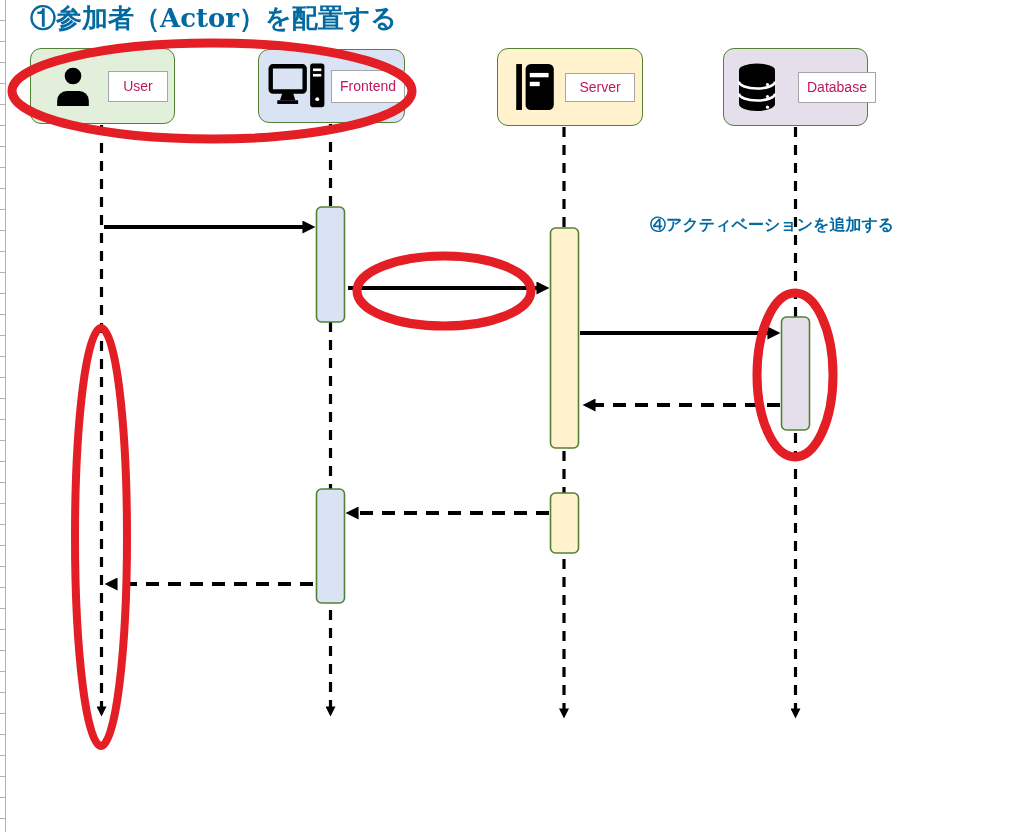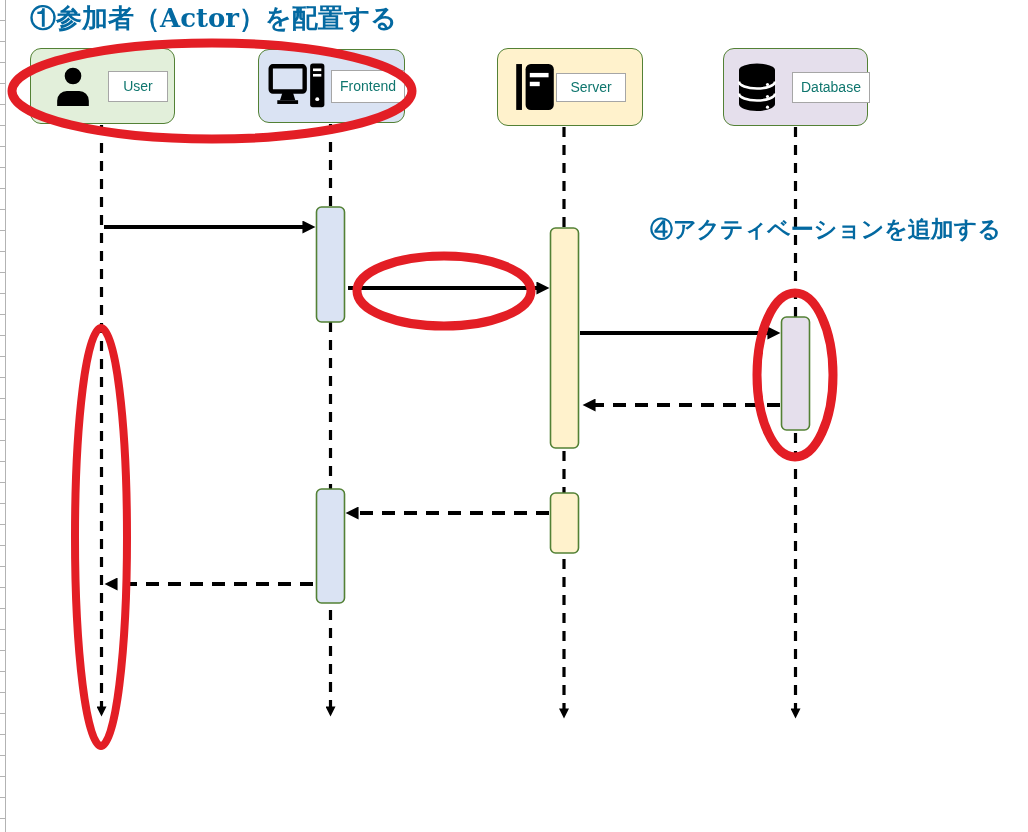--- a/index.html
+++ b/index.html
@@ -13,41 +13,41 @@
     border-right:1px solid #b3b3b3;
     background-image:repeating-linear-gradient(to bottom,transparent 0 20px,#b3b3b3 20px 21px);
   }
   
   .pbox{
     position:absolute;box-sizing:border-box;border:1.6px solid #538135;border-radius:11px;
     display:flex;align-items:center;
   }
   .pbox-user    {left:30px; top:48px;width:145px;height:76px;background:#e2efda;padding-left:22px;gap:15px;}
   .pbox-frontend{left:258px;top:49px;width:147px;height:74px;background:#dae3f3;padding-left:9px; gap:5px;}
-  .pbox-server  {left:497px;top:48px;width:146px;height:78px;background:#fff2cc;padding-left:16px;}
-  .pbox-database{left:723px;top:48px;width:145px;height:78px;background:#e5dfec;padding-left:13px;gap:15px;}
+  .pbox-server  {left:497px;top:48px;width:146px;height:78px;background:#fff2cc;padding-left:16px;gap:9px;}
+  .pbox-database{left:723px;top:48px;width:145px;height:78px;background:#e5dfec;padding-left:13px;gap:21px;}
   .plabel{
     box-sizing:border-box;background:#fff;border:1px solid #a6a6a6;
     display:flex;align-items:center;justify-content:center;
-    font-size:14px;color:#0f766e;height:31px;padding:0 8px;white-space:nowrap;
+    font-size:14px;color:#be185d;height:31px;padding:0 8px;white-space:nowrap;
   }
   .plabel-user{width:60px;} .plabel-frontend{width:78px;height:33px;}
   .plabel-server{width:70px;height:29px;} .plabel-database{width:80px;}
   .picon{flex:none;display:flex;align-items:center;}
   
   svg.diagram{position:absolute;left:0;top:0;width:1028px;height:832px;}
   
   .anno{
     position:absolute;color:#0369a1;font-weight:700;white-space:nowrap;
     font-family:"DejaVu Serif","Liberation Serif",serif;line-height:1.15;
   }
   .anno-1{left:30px; top:4px;  font-size:26px;}
   .anno-2{left:46px; top:765px;font-size:31px;}
   .anno-3{left:158px;top:378px;font-size:27px;}
-  .anno-4{left:650px;top:216px;font-size:23px;}
+  .anno-4{left:650px;top:216px;font-size:16px;}
 </style>
 </head>
 <body>
 
 <div class="canvas">
 
   <div class="grid-edge"></div>
 
   <div class="pbox pbox-user">
     <span class="picon">

